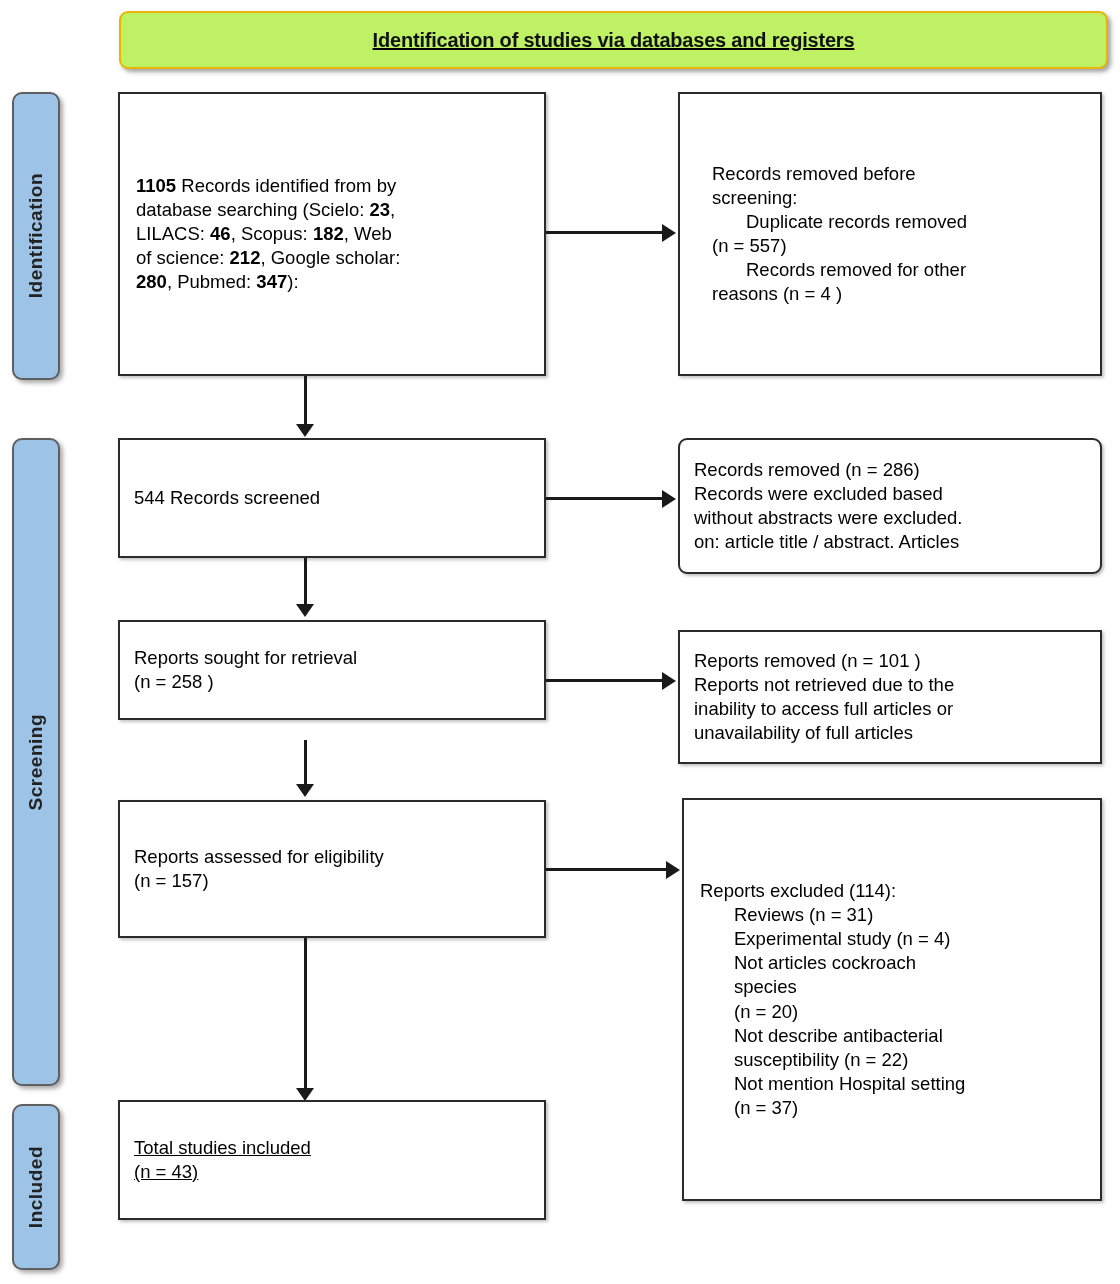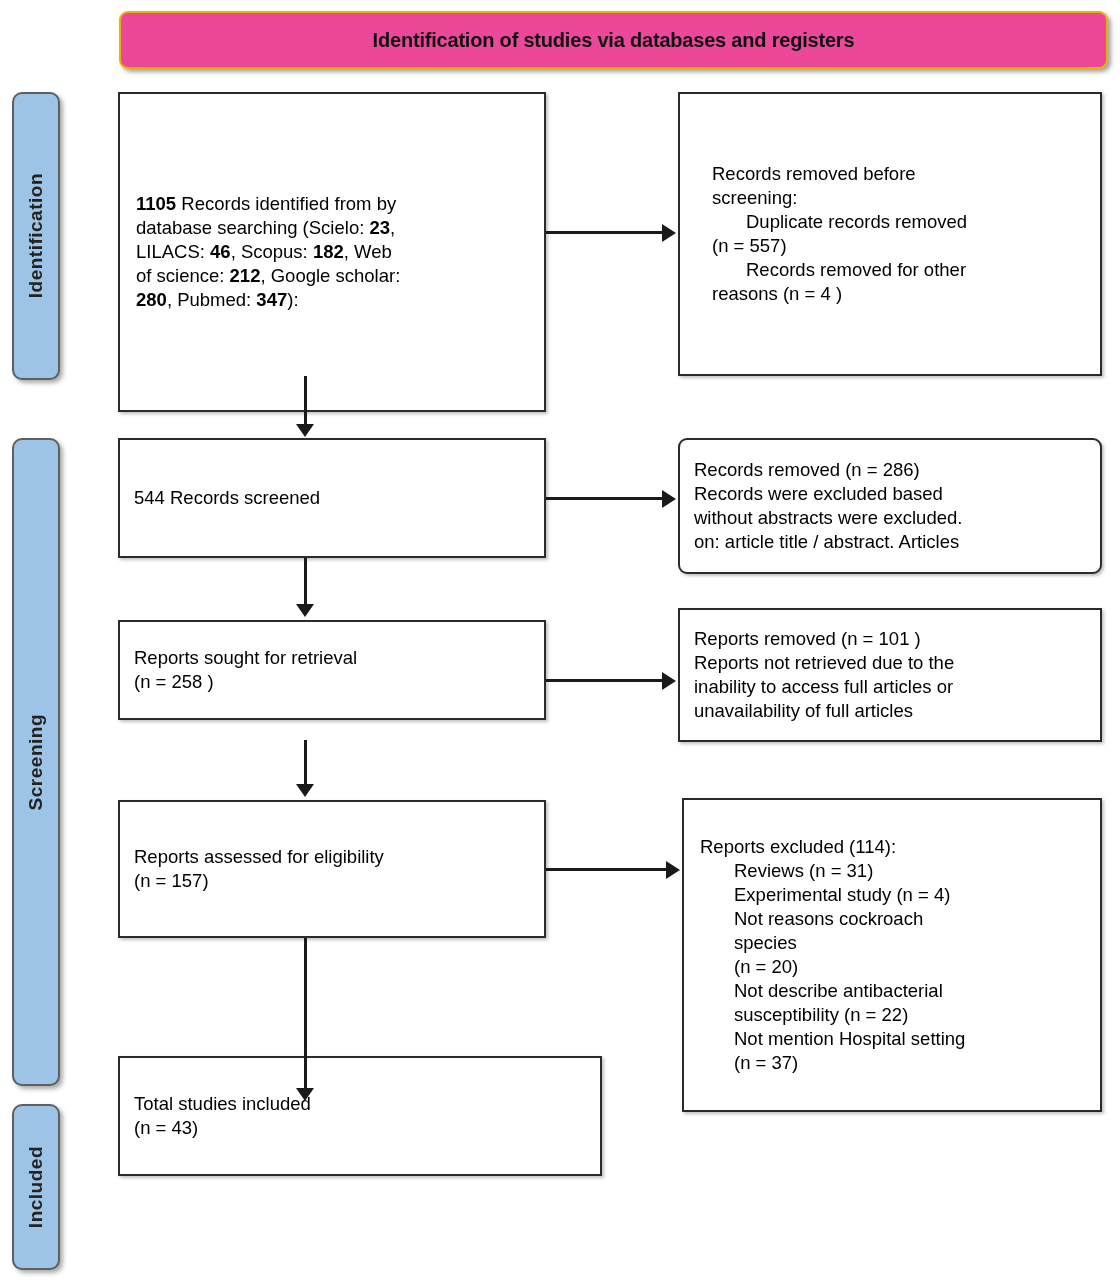--- a/index.html
+++ b/index.html
@@ -6,25 +6,25 @@
   body{
     width:1120px;height:1284px;position:relative;overflow:hidden;
     font-family:"Liberation Sans","DejaVu Sans",sans-serif;
     color:#000000;
   }
   .canvas{position:absolute;left:0;top:0;width:1120px;height:1284px;}
 
   
   .banner{
     position:absolute;left:119px;top:11px;width:985px;height:54px;
-    background:#ec4899;
+    background:#bef264;
     border:2px solid #E8B400;
     border-radius:9px;
     box-shadow:3px 3px 4px rgba(90,90,90,.55);
-    display:flex;align-items:center;justify-content:center;
+    display:flex;align-items:center;justify-content:center;text-decoration:underline;
   }
   .banner-text{
     font-size:20px;font-weight:bold;letter-spacing:-0.2px;color:#111;
     white-space:nowrap;
   }
 
   
   .rail{
     position:absolute;
     background:#9DC3E6;
@@ -56,31 +56,31 @@
     padding:0 14px;
     width:100%;
     font-size:18.5px;
     line-height:1.30;
   }
   .box-inner .ln{display:block;white-space:pre-wrap;}
   .box-inner b{font-weight:bold;}
   .indent{padding-left:34px;}
 
   
-  #box-identified      {left:118px; top:92px;   width:428px; height:320px;}
+  #box-identified      {left:118px; top:92px;   width:428px; height:284px;}
   #box-screened        {left:118px; top:438px;  width:428px; height:120px;}
   #box-sought          {left:118px; top:620px;  width:428px; height:100px;}
   #box-assessed        {left:118px; top:800px;  width:428px; height:138px;}
-  #box-included        {left:118px; top:1056px; width:484px; height:120px;}
+  #box-included        {left:118px; top:1100px; width:428px; height:120px;text-decoration:underline;}
 
   
   #box-removed-before  {left:678px; top:92px;   width:424px; height:284px;}
   #box-removed-screen  {left:678px; top:438px;  width:424px; height:136px;border-radius:9px;}
-  #box-reports-removed {left:678px; top:608px;  width:424px; height:134px;}
-  #box-reports-excluded{left:682px; top:798px;  width:420px; height:314px;}
+  #box-reports-removed {left:678px; top:630px;  width:424px; height:134px;}
+  #box-reports-excluded{left:682px; top:798px;  width:420px; height:403px;}
 
   
   #box-identified  .box-inner{padding-left:16px;}
   #box-removed-before .box-inner{padding-left:32px;}
   #box-reports-excluded .box-inner{padding-left:16px;}
 
   
   .vline{position:absolute;width:3px;background:#1A1A1A;}
   .hline{position:absolute;height:3px;background:#1A1A1A;}
   .arrow-down{
@@ -190,21 +190,21 @@
       <span class="ln">Reports assessed for eligibility</span>
       <span class="ln">(n = 157)</span>
     </div>
   </div>
 
   <div class="box" id="box-reports-excluded">
     <div class="box-inner">
       <span class="ln">Reports excluded (114):</span>
       <span class="ln indent">Reviews (n = 31)</span>
       <span class="ln indent">Experimental study (n = 4)</span>
-      <span class="ln indent">Not reasons cockroach</span>
+      <span class="ln indent">Not articles cockroach</span>
       <span class="ln indent">species</span>
       <span class="ln indent">(n = 20)</span>
       <span class="ln indent">Not describe antibacterial</span>
       <span class="ln indent">susceptibility (n = 22)</span>
       <span class="ln indent">Not mention Hospital setting</span>
       <span class="ln indent">(n = 37)</span>
     </div>
   </div>
 
   <div class="box" id="box-included">

